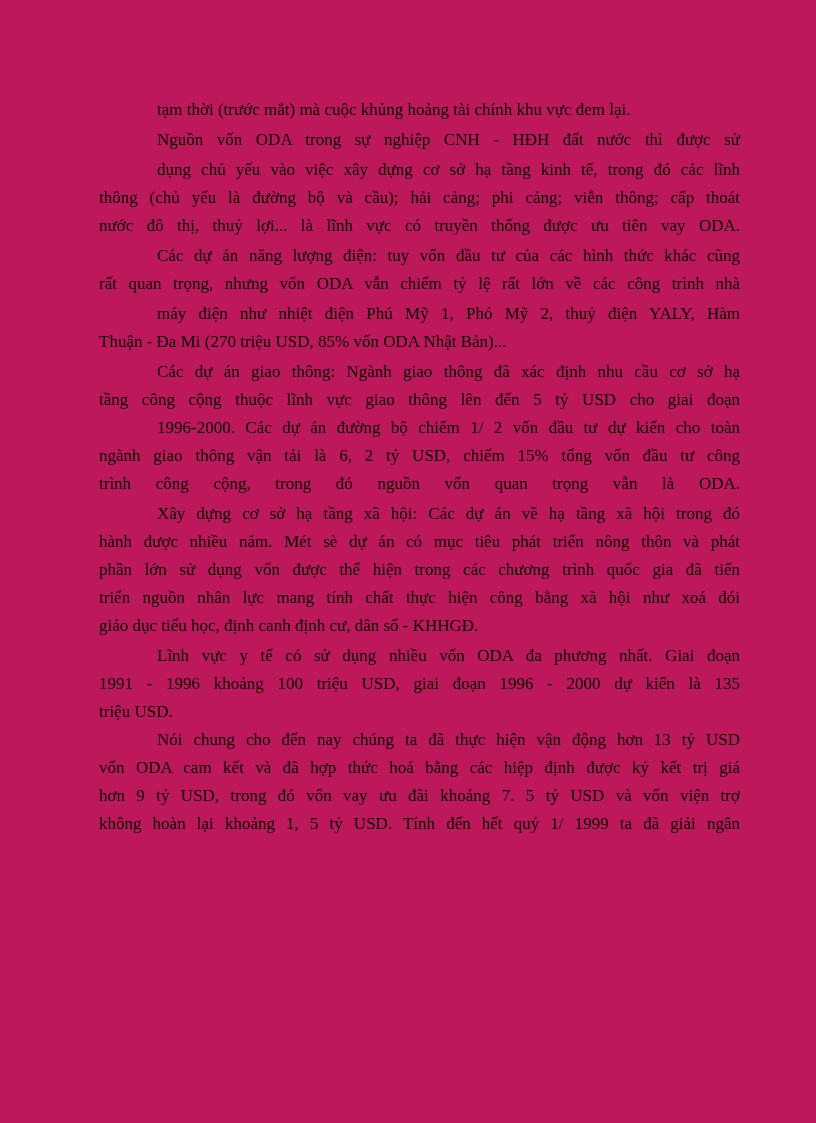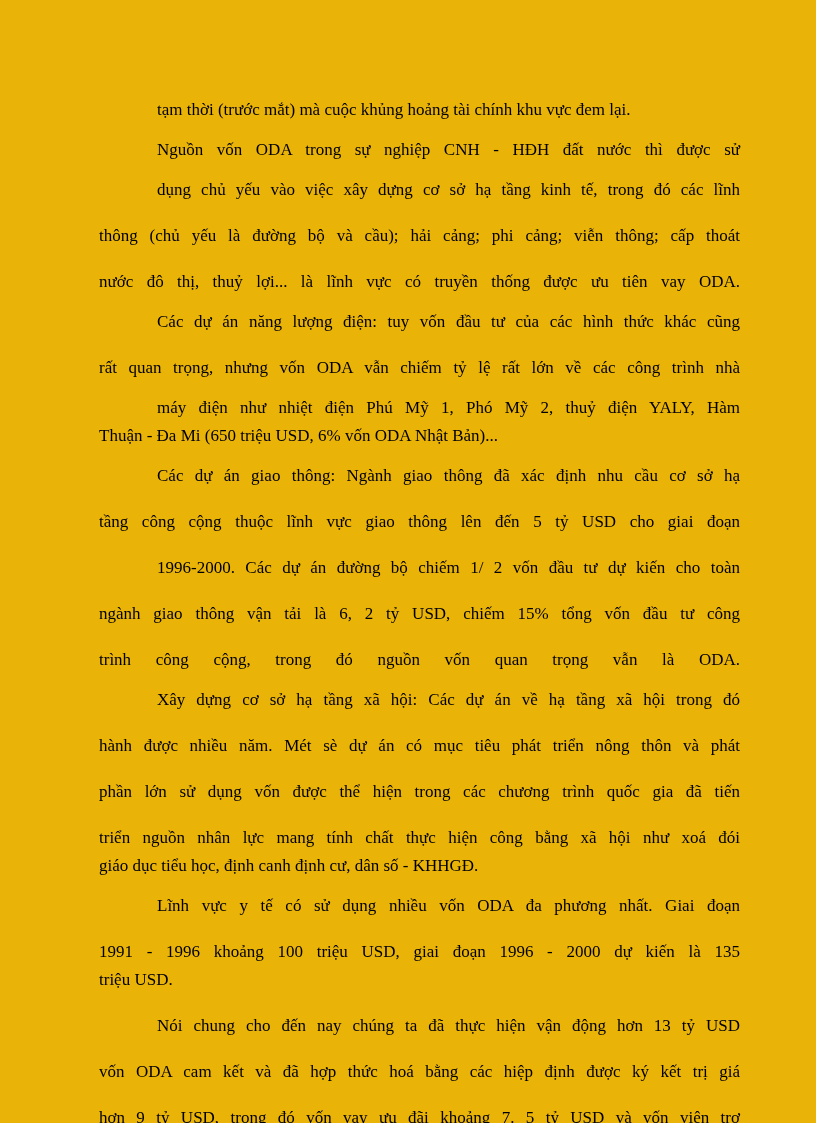--- a/index.html
+++ b/index.html
@@ -24,42 +24,41 @@
   }
   .line {
     font-size: 17px;
     line-height: 28px;
     white-space: normal;
     text-align: left;
   }
   .line.justify {
     text-align: justify;
     text-align-last: justify;
-    margin-top: 18px;
   }
   .line.indent {
     text-indent: 58px;
   }
-  .line.gap-sm { margin-top: 12px; }
+  .line.gap-sm { margin-top: 2px; }
   .line.gap-lg { }
 </style>
 </head>
 <body>
 
-<div class="page" style="background: #eab308; color: rgb(0, 0, 0);">
+<div class="page" style="background: #be185d; color: rgb(0, 0, 0);">
   <div class="doc-body" id="doc-body">
       <div class="line indent">tạm thời (trước mắt) mà cuộc khủng hoảng tài chính khu vực đem lại.</div>
       <div class="line indent justify gap-sm">Nguồn vốn ODA trong sự nghiệp CNH - HĐH đất nước thì được sử</div>
       <div class="line indent justify gap-sm">dụng chủ yếu vào việc xây dựng cơ sở hạ tầng kinh tế, trong đó các lĩnh</div>
       <div class="line justify">thông (chủ yếu là đường bộ và cầu); hải cảng; phi cảng; viễn thông; cấp thoát</div>
       <div class="line justify">nước đô thị, thuỷ lợi... là lĩnh vực có truyền thống được ưu tiên vay ODA.</div>
       <div class="line indent justify gap-sm">Các dự án năng lượng điện: tuy vốn đầu tư của các hình thức khác cũng</div>
       <div class="line justify">rất quan trọng, nhưng vốn ODA vẫn chiếm tỷ lệ rất lớn về các công trình nhà</div>
       <div class="line indent justify gap-sm">máy điện như nhiệt điện Phú Mỹ 1, Phó Mỹ 2, thuỷ điện YALY, Hàm</div>
-      <div class="line">Thuận - Đa Mi (650 triệu USD, 6% vốn ODA Nhật Bản)...</div>
+      <div class="line">Thuận - Đa Mi (270 triệu USD, 85% vốn ODA Nhật Bản)...</div>
       <div class="line indent justify gap-sm">Các dự án giao thông: Ngành giao thông đã xác định nhu cầu cơ sở hạ</div>
       <div class="line justify">tầng công cộng thuộc lĩnh vực giao thông lên đến 5 tỷ USD cho giai đoạn</div>
       <div class="line indent justify gap-lg">1996-2000. Các dự án đường bộ chiếm 1/ 2 vốn đầu tư dự kiến cho toàn</div>
       <div class="line justify">ngành giao thông vận tải là 6, 2 tỷ USD, chiếm 15% tổng vốn đầu tư công</div>
       <div class="line justify">trình công cộng, trong đó nguồn vốn quan trọng vẫn là ODA.</div>
       <div class="line indent justify gap-sm">Xây dựng cơ sở hạ tầng xã hội: Các dự án về hạ tầng xã hội trong đó</div>
       <div class="line justify">hành được nhiều năm. Mét sè dự án có mục tiêu phát triển nông thôn và phát</div>
       <div class="line justify">phần lớn sử dụng vốn được thể hiện trong các chương trình quốc gia đã tiến</div>
       <div class="line justify">triển nguồn nhân lực mang tính chất thực hiện công bằng xã hội như xoá đói</div>
       <div class="line">giáo dục tiểu học, định canh định cư, dân số - KHHGĐ.</div>

